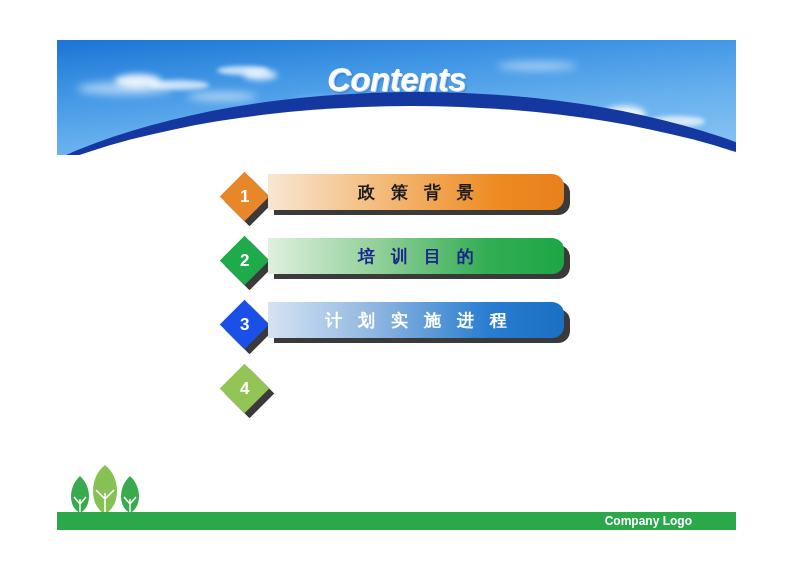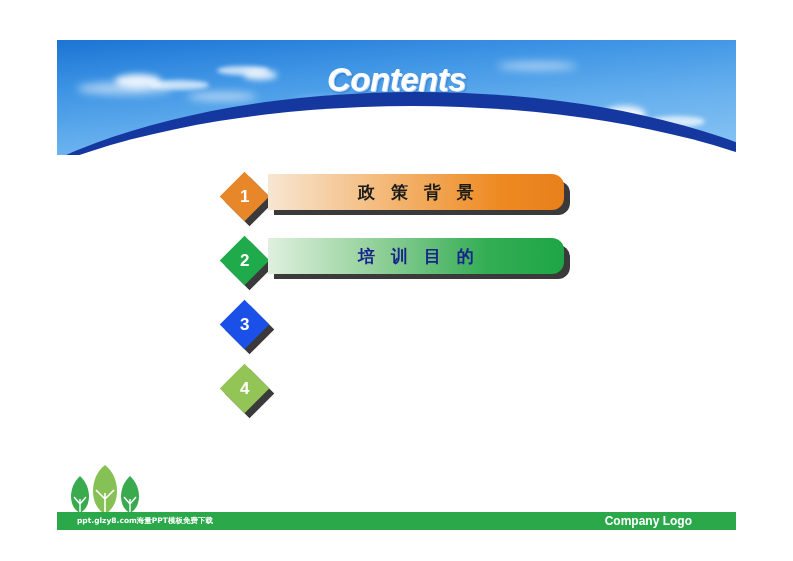--- a/index.html
+++ b/index.html
@@ -264,20 +264,26 @@
       </div>
     </div>
 
     <div class="row">
       <div class="badge-wrap">
         <div class="badge-shadow"></div>
         <div class="badge" style="background:#1b50e8;">
           <span class="badge-num">3</span>
         </div>
       </div>
+      <div class="bar-wrap">
+        <div class="bar-shadow"></div>
+        <div class="bar" style="background:linear-gradient(90deg,#d5e3f3 0%,#8fb6e0 36%,#2a7ed0 74%,#1b6fc4 100%);">
+          <span class="bar-label" style="color:#ffffff;">计 划 实 施 进 程</span>
+        </div>
+      </div>
     </div>
 
     <div class="row">
       <div class="badge-wrap">
         <div class="badge-shadow"></div>
         <div class="badge" style="background:#92c456;">
           <span class="badge-num">4</span>
         </div>
       </div>
     </div>
@@ -292,17 +298,16 @@
 
       <path d="M43 51 C 27 43, 27 14, 43 2 C 59 14, 59 43, 43 51 Z" fill="#86c156"></path>
       <path d="M43 51 L43 30 M43 36 L34 27 M43 36 L52 27" stroke="#ffffff" stroke-width="1.6" fill="none"></path>
 
       <path d="M68 50 C 56 44, 56 24, 68 13 C 80 24, 80 44, 68 50 Z" fill="#3aaa4f"></path>
       <path d="M68 50 L68 36 M68 41 L62 34 M68 41 L74 34" stroke="#ffffff" stroke-width="1.4" fill="none"></path>
     </svg>
   </div>
 
   <div id="footer-bar">
-    <span id="footer-left">ppt.glzy8.com海量PPT模板免费下载</span>
     <span id="footer-right">Company Logo</span>
   </div>
 
 </div>
 
 </body></html>

